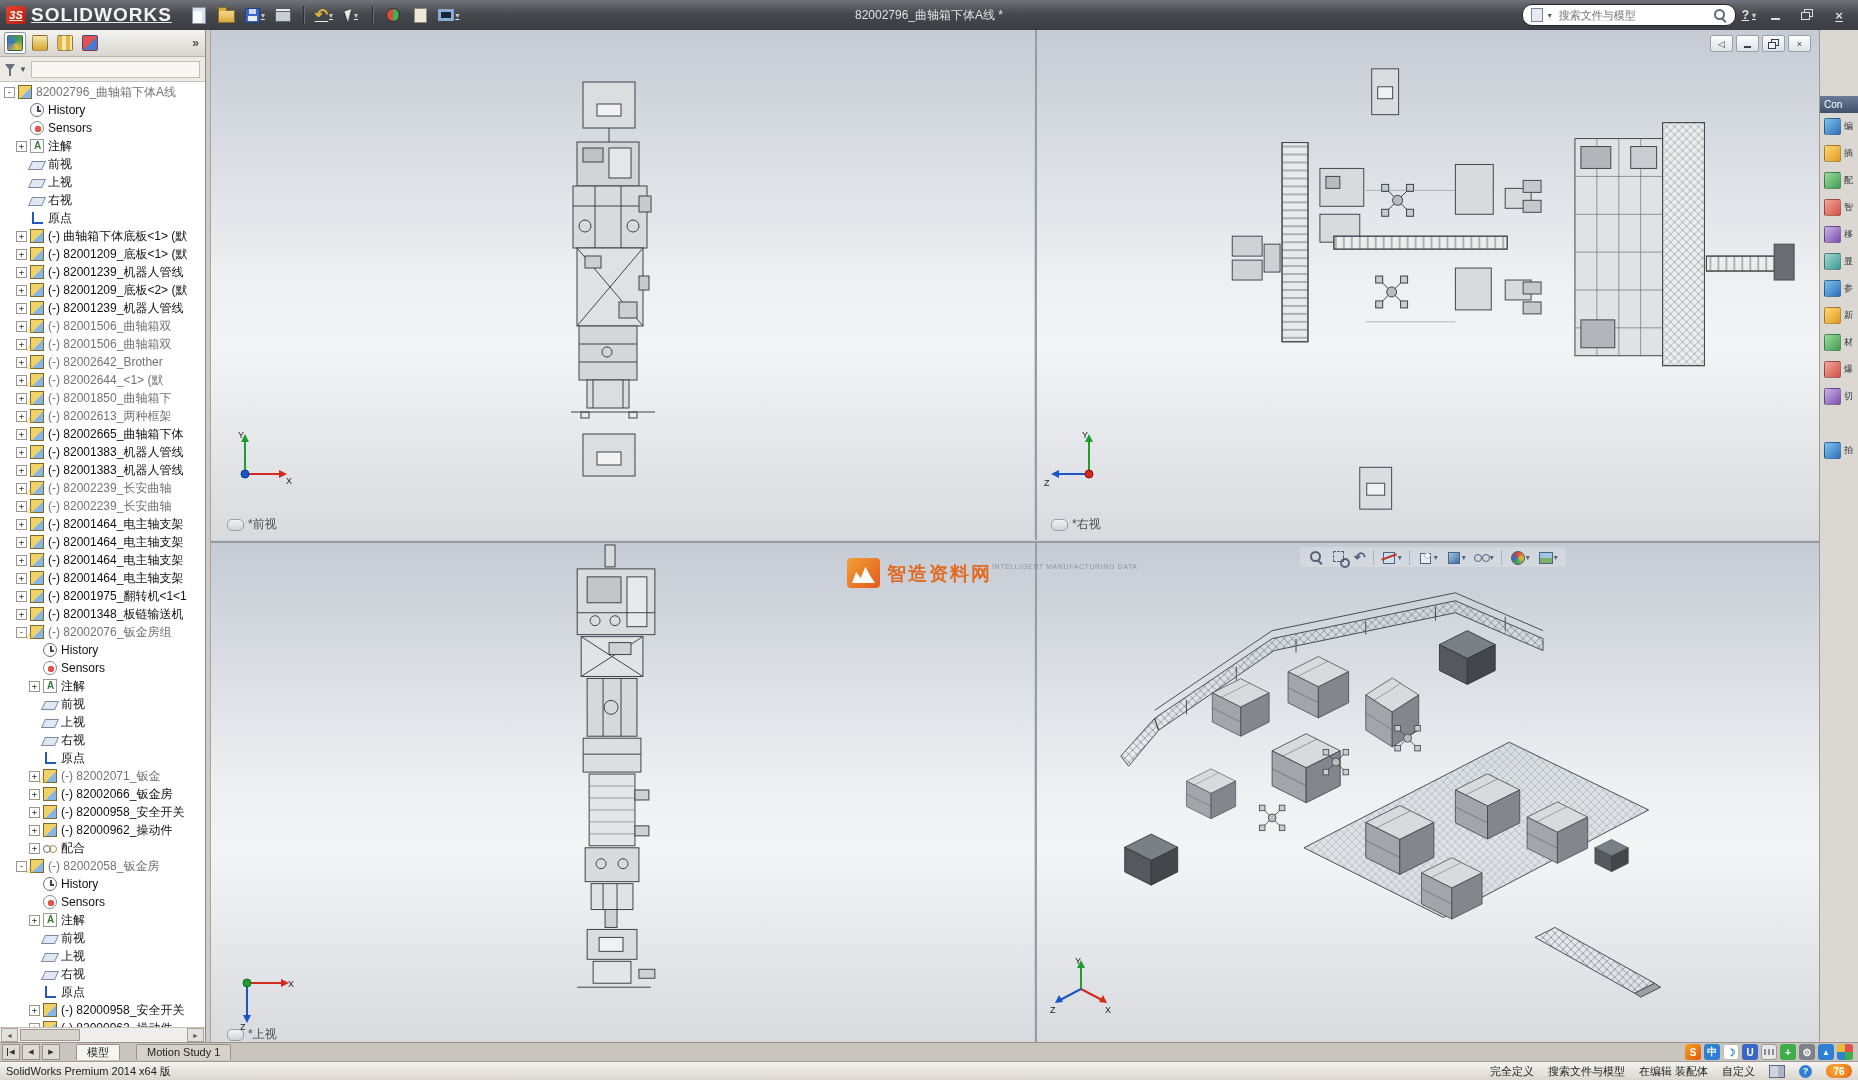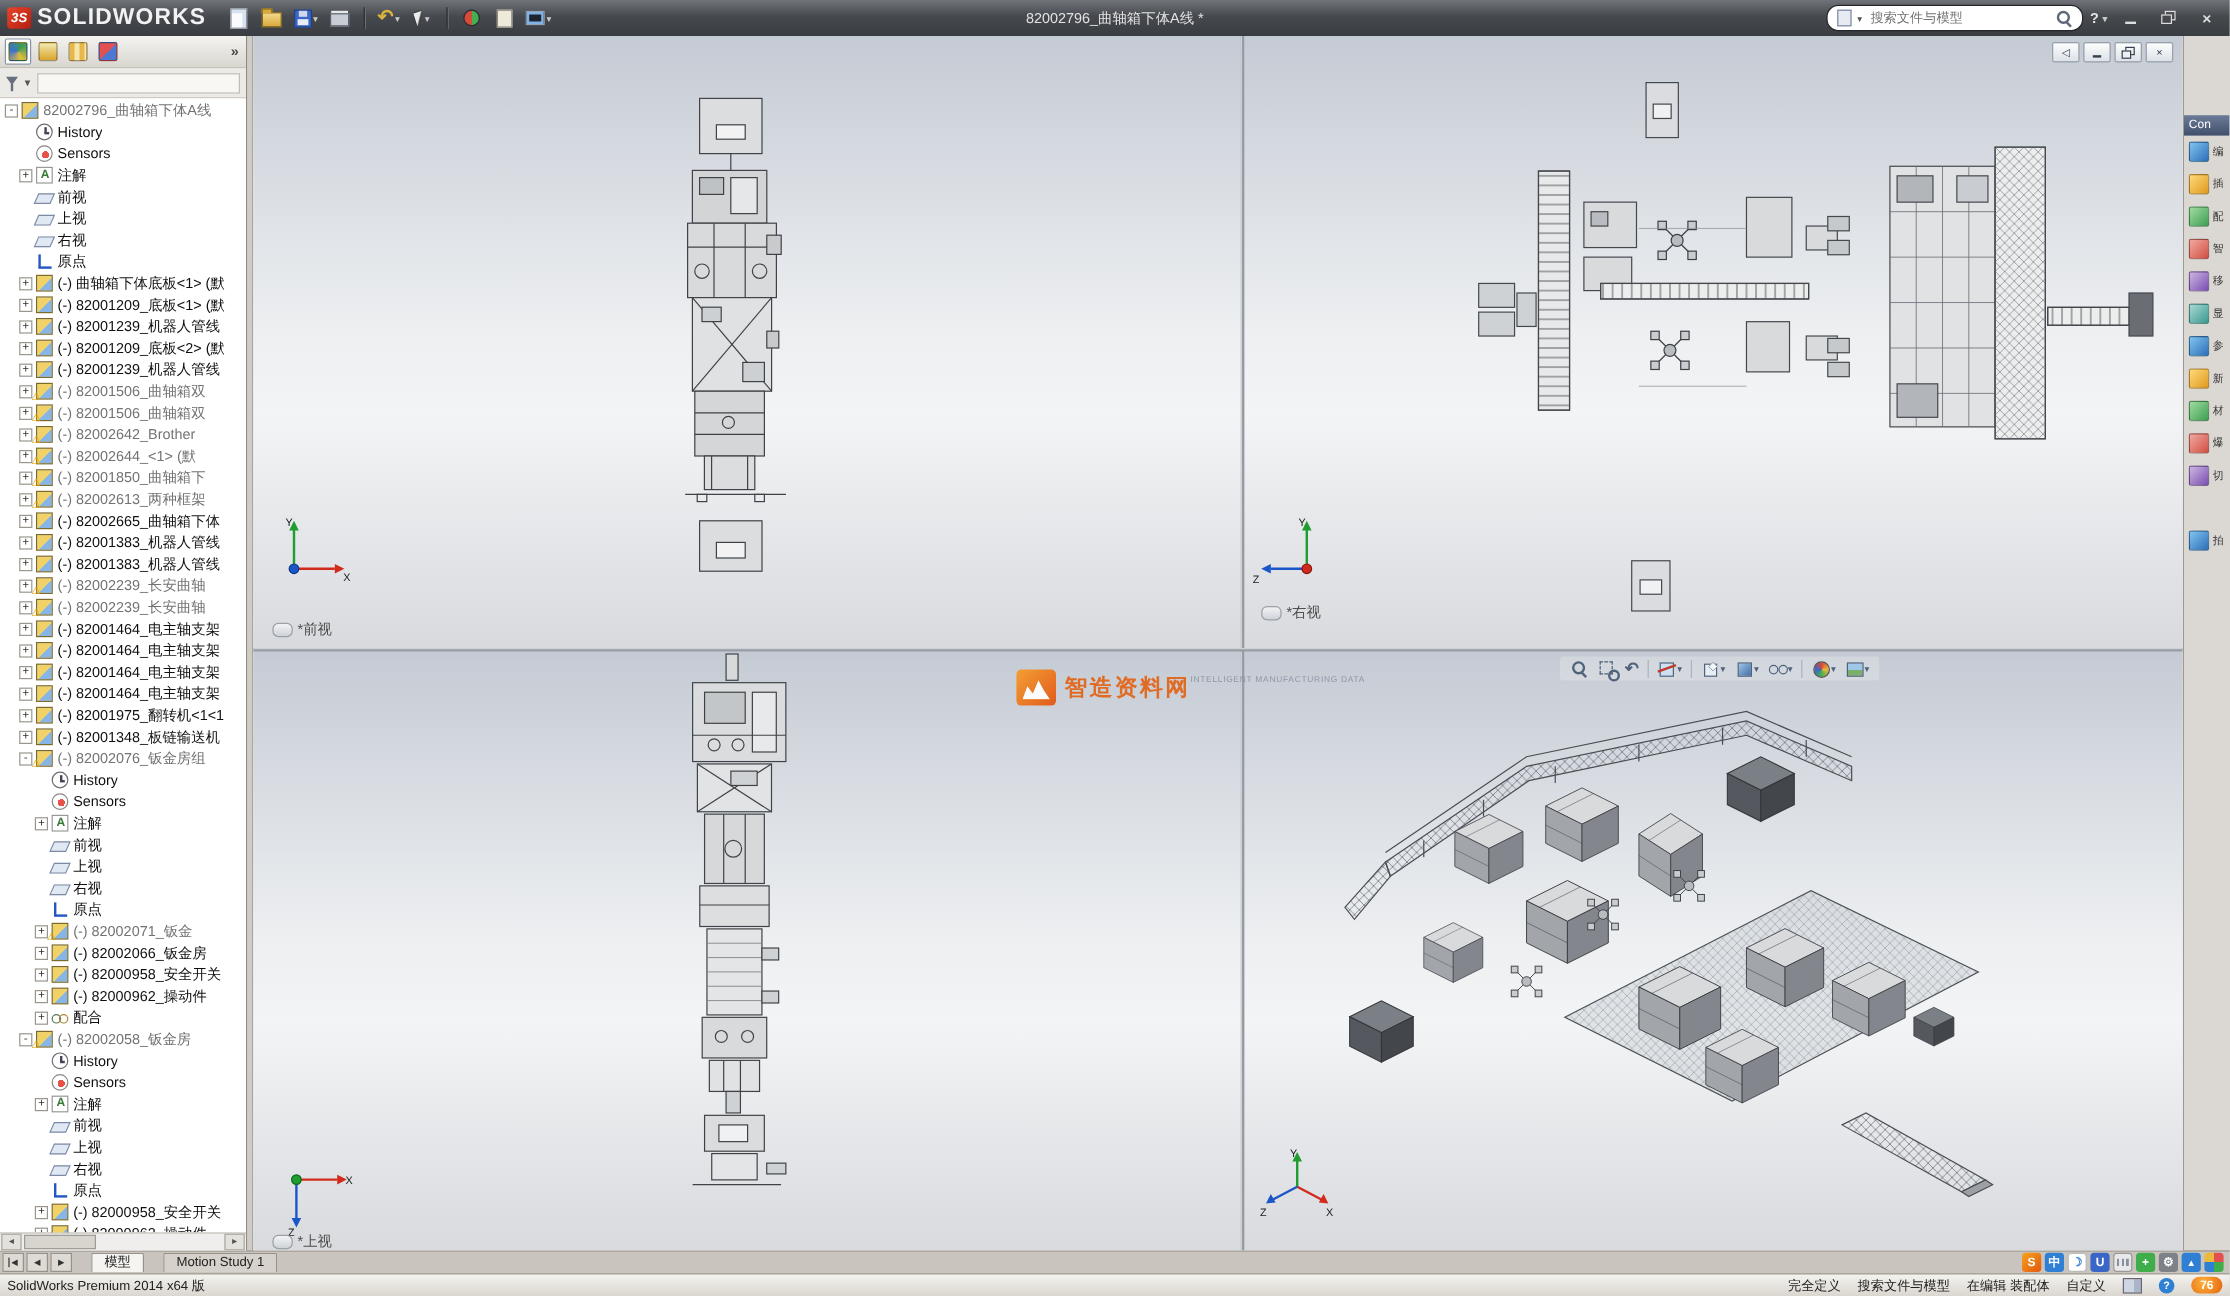--- a/index.html
+++ b/index.html
@@ -1,20 +1,20 @@
 <!DOCTYPE html>
 <html><head>
 <meta charset="utf-8">
 <style>
   html,body{margin:0;padding:0;}
   body{width:1858px;height:1080px;overflow:hidden;font-family:"Liberation Sans",sans-serif;background:#d4d0c8;}
   #app{position:absolute;top:0;left:0;width:1858px;height:1080px;display:flex;flex-direction:column;}
 
   
-  .titlebar{height:30px;flex:0 0 auto;display:flex;align-items:center;background:linear-gradient(#70747a,#46494e 45%,#393c41);color:#e6e6e6;position:relative;padding:0 6px;}
+  .titlebar{height:30px;flex:0 0 auto;display:flex;align-items:center;background:linear-gradient(#70747a,#46494e 45%,#393c41);color:#e6e6e6;position:relative;padding:0 6px;text-decoration:underline;}
   .logo{display:flex;align-items:center;gap:5px;margin-right:14px;}
   .logo-mark{width:20px;height:18px;border-radius:3px;background:linear-gradient(135deg,#e8432a,#b31f10);color:#fff;font-size:11px;font-weight:bold;display:flex;align-items:center;justify-content:center;font-style:italic;}
   .logo-text{font-size:19px;font-weight:bold;letter-spacing:1px;color:#f2f2f2;}
   .tgroup{display:flex;align-items:center;gap:2px;}
   .ti{height:24px;min-width:22px;display:flex;align-items:center;justify-content:center;border-radius:3px;padding:0 2px;}
   .tdrop{font-size:8px;color:#c9c9c9;margin-left:1px;}
   .tsep{width:1px;height:18px;background:#2c2e32;box-shadow:1px 0 0 #6b6f75;margin:0 5px;}
   .ico-new{width:12px;height:15px;background:#fbfbfb;border:1px solid #8892a0;box-shadow:inset -3px 3px 0 #d7e2ee;}
   .ico-open{width:15px;height:11px;background:linear-gradient(#f3d98a,#d9a93c);border:1px solid #8a6d1f;position:relative;margin-top:3px;}
   .ico-open::before{content:"";position:absolute;left:-1px;top:-4px;width:7px;height:3px;background:#d9a93c;border:1px solid #8a6d1f;border-bottom:none;}
@@ -812,21 +812,21 @@
         </svg>
         <svg class="triad" style="left:6px;top:398px" width="64" height="62" viewBox="0 0 64 62">
           <line x1="46" y1="46" x2="46" y2="13" stroke="#1f9e2f" stroke-width="2"></line>
           <polygon points="46,6 42,14 50,14" fill="#1f9e2f"></polygon>
           <line x1="46" y1="46" x2="16" y2="46" stroke="#1a56c8" stroke-width="2"></line>
           <polygon points="8,46 16,42 16,50" fill="#1a56c8"></polygon>
           <circle cx="46" cy="46" r="4" fill="#d22b1d" stroke="#8a160c"></circle>
           <text x="39" y="10" font-size="9" fill="#222">Y</text>
           <text x="1" y="58" font-size="9" fill="#222">Z</text>
         </svg>
-        <div class="viewlabel" style="left:14px;top:472px">
+        <div class="viewlabel" style="left:14px;top:486px">
           <span class="vl-ic"></span>
           <span>*右视</span>
         </div>
       </div>
 
       <div class="quad" id="q3">
         <svg class="draw" viewBox="0 0 823 501" preserveAspectRatio="xMidYMid meet">
           <g stroke="#3f4347" stroke-width="1" fill="none">
             <rect x="394" y="2" width="10" height="22" fill="#d8d9db"></rect>
             <rect x="366" y="26" width="78" height="66" fill="#dadcdd"></rect>

